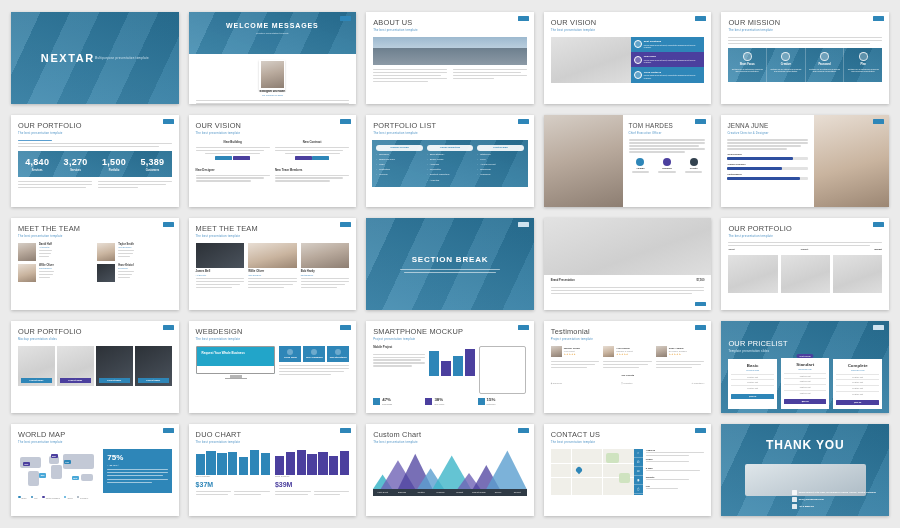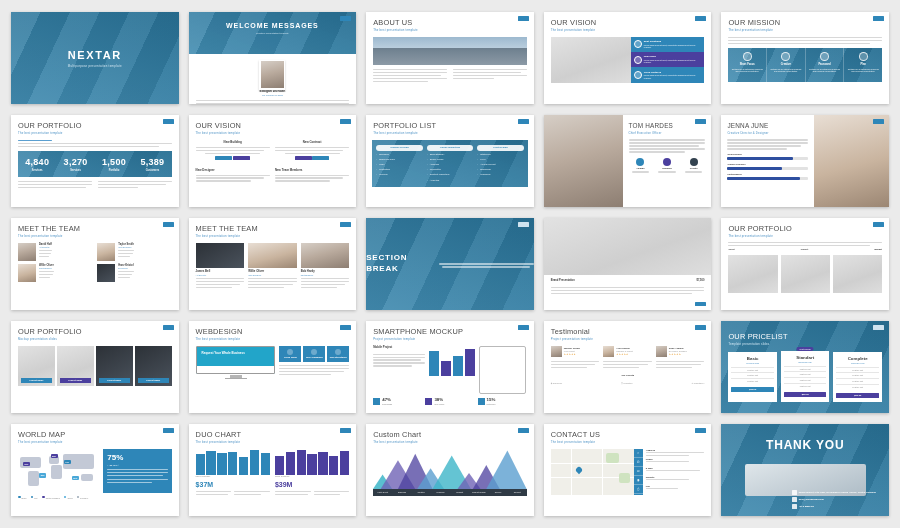--- a/index.html
+++ b/index.html
@@ -60,21 +60,21 @@
       #2d7fa8;
   }
   .face {
     background:linear-gradient(165deg,#d6cec6 0%,#b9aa9d 45%,#8d7e72 100%);
   }
   .face.w { background:linear-gradient(165deg,#e8ded4,#c9b49f 55%,#9b8673); }
   
   .hero { width:100%; height:100%; position:relative; }
   .hero .overlay {
     position:absolute; inset:0;
-    display:flex; flex-direction:column; align-items:center; justify-content:center;
+    display:flex; flex-direction:row; align-items:center; justify-content:center;
   }
   .hero h1 { color:#fff; font-size:11px; letter-spacing:1.6px; font-weight:700; }
   .hero p { color:#d4e7f2; font-size:2.8px; margin-top:2px; letter-spacing:.3px; }
   
   .wm-band { height:46%; position:relative; }
   .wm-band .t { position:absolute; top:22%; left:0; right:0; text-align:center; }
   .wm-band h2 { color:#fff; font-size:7px; letter-spacing:.9px; font-weight:700; }
   .wm-band .s { color:#cfe5f1; font-size:2.4px; margin-top:1px; }
   .wm-photo {
     position:absolute; left:50%; transform:translateX(-50%); top:52%;
@@ -125,21 +125,21 @@
   
   .team4 { display:grid; grid-template-columns:1fr 1fr; gap:3px 5px; margin-top:4px; }
   .tm { display:flex; gap:3px; }
   .tm .av { width:18px; height:18px; flex:none; }
   .tm h5 { font-size:2.6px; color:#3b3b3b; font-weight:700; }
   .tm .r { font-size:2.1px; color:#4a90c4; margin-bottom:1px; }
   .team3 { display:flex; gap:4px; margin-top:4px; }
   .team3 .c { flex:1; }
   .team3 .av { width:100%; height:25px; }
   
-  .sec { width:100%; height:100%; display:flex; align-items:center; justify-content:center; }
+  .sec { width:100%; height:100%; display:flex; align-items:center; justify-content:center; flex-direction:column; }
   .sec h2 { color:#fff; font-size:8px; font-weight:700; letter-spacing:.8px; }
   .sec .ul { width:60%; margin-top:3px; }
   .sec .ul .ln { background:rgba(255,255,255,.55); }
   
   .pf4 { display:flex; gap:2px; margin-top:4px; }
   .pf4 .c { flex:1; position:relative; height:40px; }
   .pfcap { position:absolute; left:3px; right:3px; bottom:3px; height:5px; background:#2e86b8;
     color:#fff; font-size:2.2px; text-align:center; line-height:5px; font-weight:700;}
   .pfcap.p { background:#4b3f9e; }
   .pf3 { display:flex; gap:3px; margin-top:4px; }
@@ -856,21 +856,21 @@
     <div style="text-align:center;font-size:2.4px;color:#3b3b3b;font-weight:700;margin-top:4px">Our Clients</div>
     <div class="clients">
       <span>◈ brandone</span>
       <span>⬡ brandtwo</span>
       <span>✦ brandthree</span>
     </div>
     <div class="badge"></div>
   </div>
 
   <div class="slide">
-    <div class="blue-photo" style="width:100%;height:100%;padding:11px 7px">
+    <div class="blue-photo" style="width:100%;height:100%;padding:18px 7px">
       <div class="stitle" style="color:#fff">OUR PRICELIST</div>
       <div class="ssub" style="color:#d3e9f5">Template presentation slides</div>
       <div class="price">
         <div class="pcard">
           <h4>Basic</h4>
           <div class="sub">Personal Plan</div>
           <div class="f">Feature List</div>
           <div class="f">Feature List</div>
           <div class="f">Feature List</div>
           <div class="pbtn">$19.00</div>

